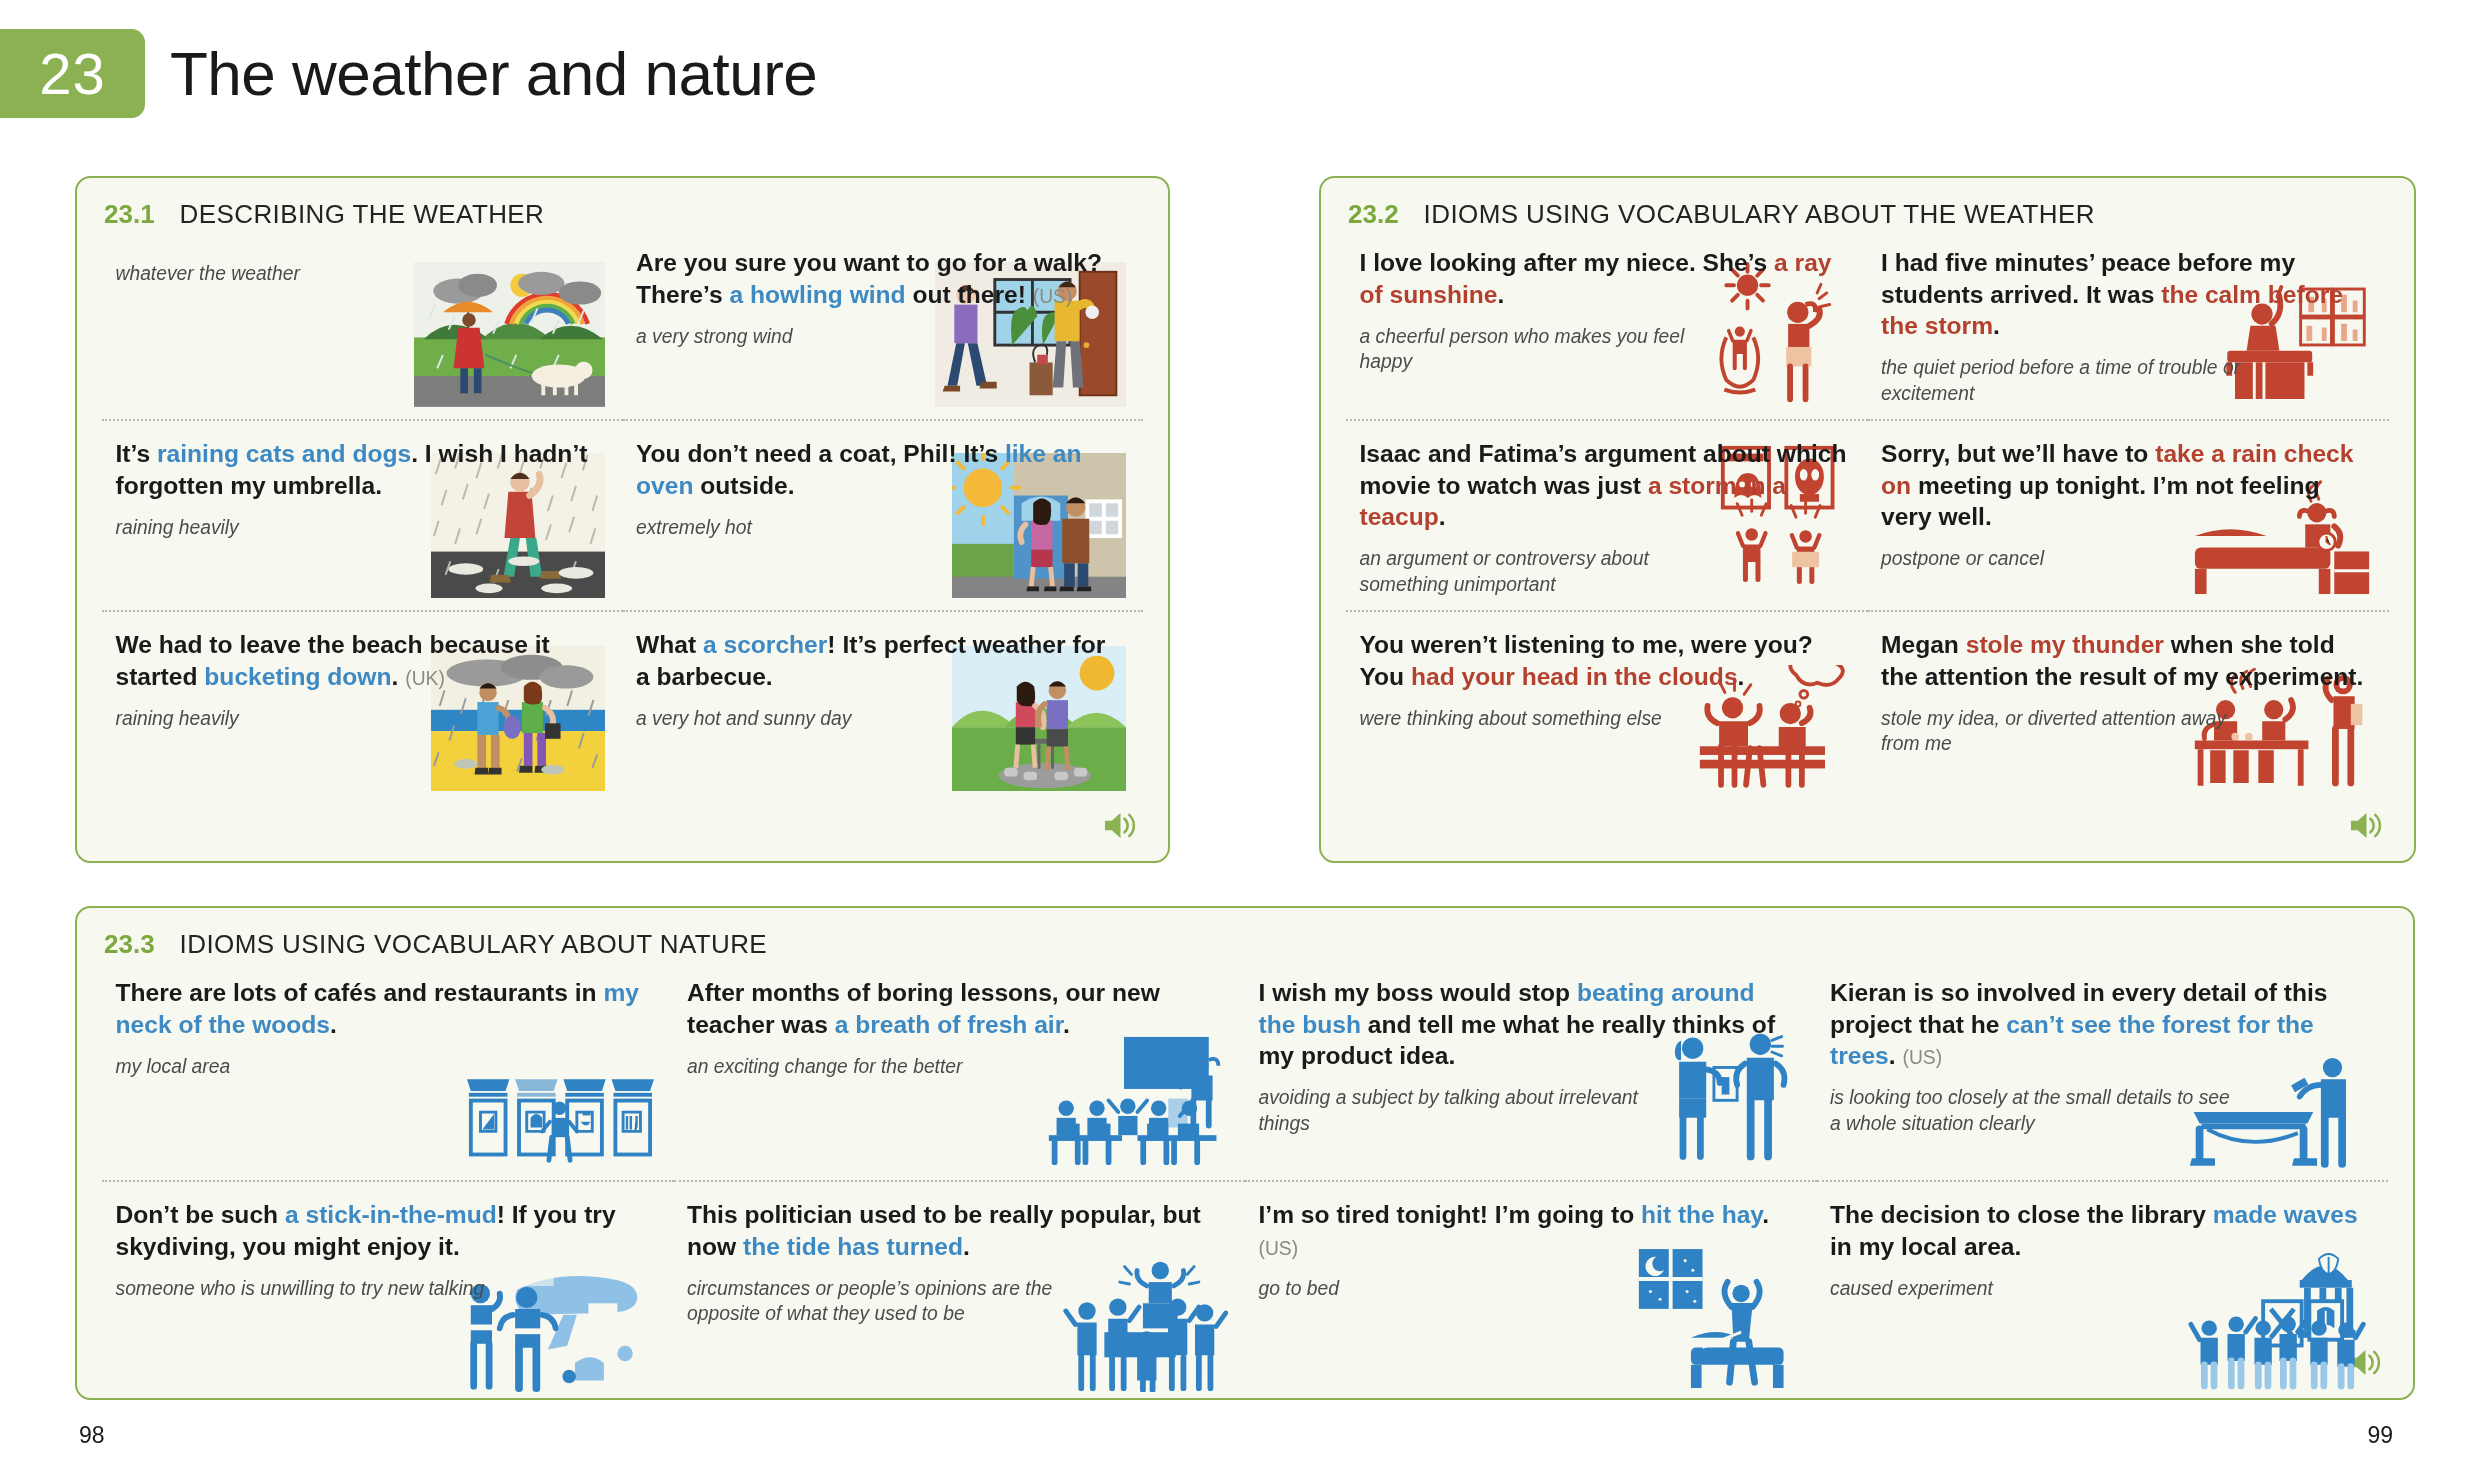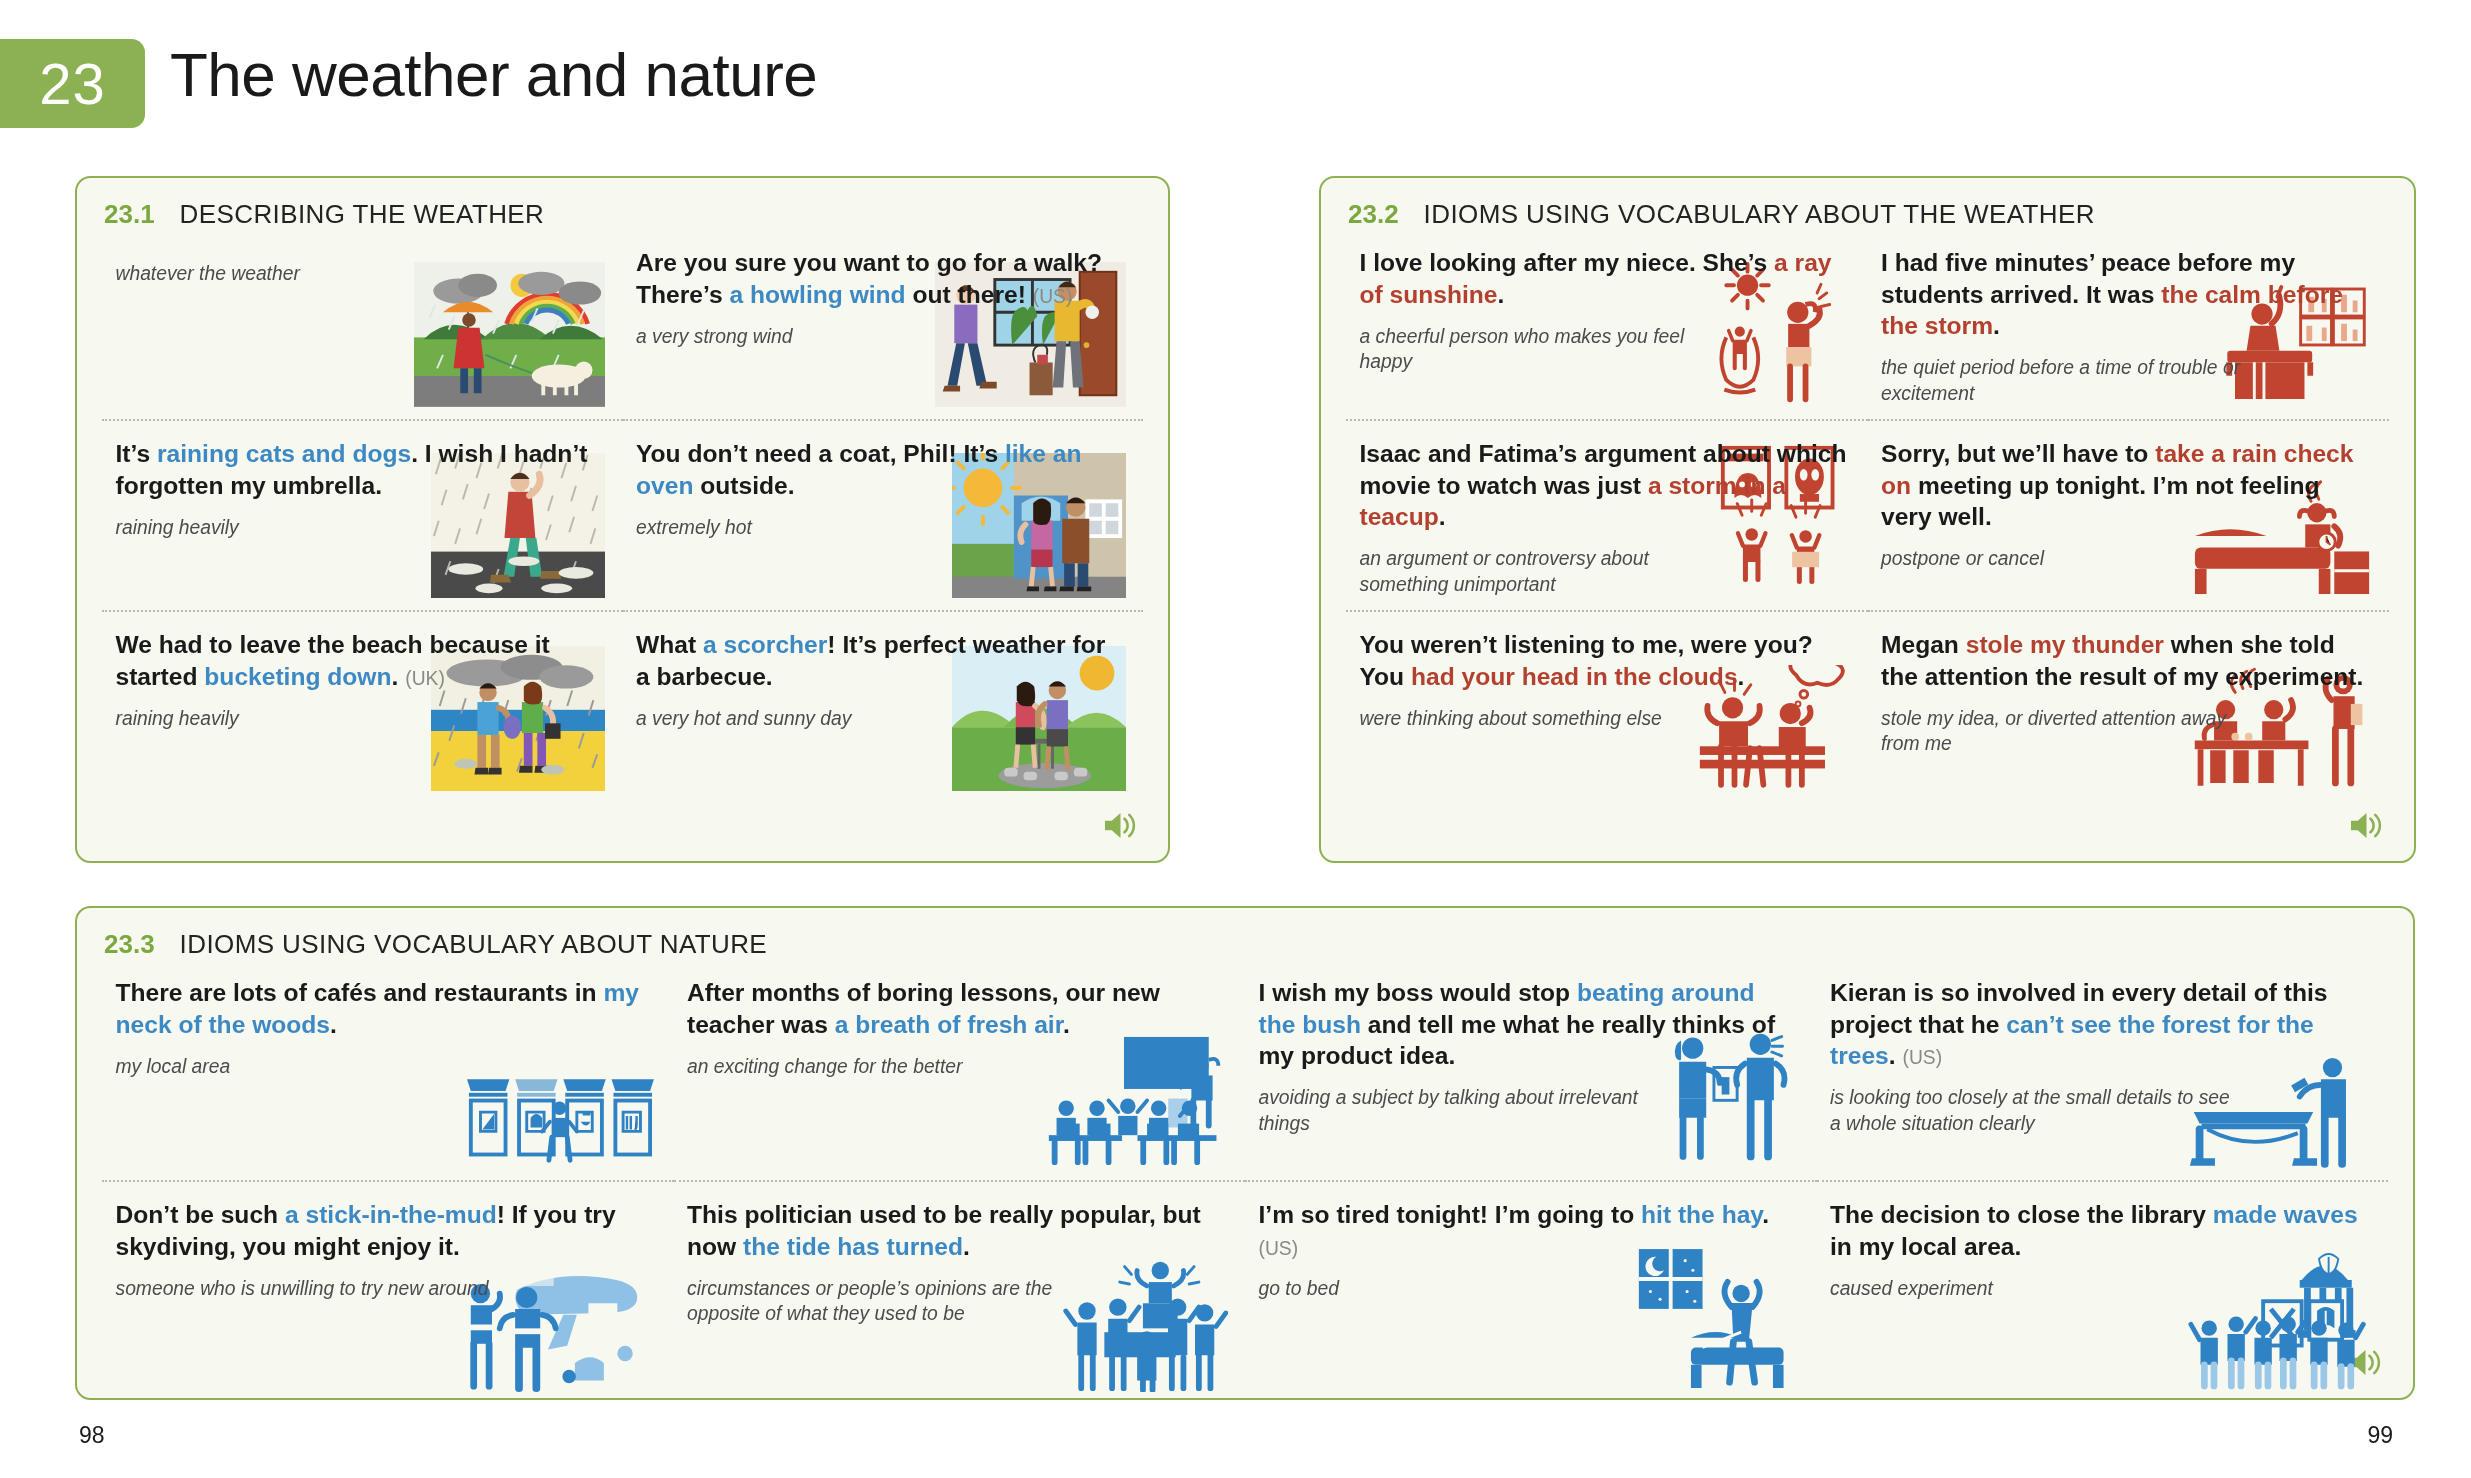--- a/index.html
+++ b/index.html
@@ -11,22 +11,22 @@
   }
   .page {
     position: relative;
     width: 2472px; height: 1478px;
     background: #ffffff;
   }
 
   
   .title-row {
     position: absolute;
-    left: 0; top: 39px;
-    display: flex; 
+    left: 0; top: 29px;
+    display: flex; align-items: center;
     height: 89px;
   }
   .chapter-badge {
     width: 145px; height: 89px;
     background: #8cb152;
     border-radius: 0 13.5px 13.5px 0;
     display: flex; align-items: center; justify-content: center;
     color: #ffffff;
     font-size: 58px;
     font-weight: 300;
@@ -658,21 +658,21 @@
       <path d="M20 80 q44 24 94 4" stroke="#2f82c4" stroke-width="4" fill="none"></path>
       <path d="M12 80 v32 M120 80 v32" stroke="#2f82c4" stroke-width="8" stroke-linecap="round"></path>
       <path d="M4 110 h24 v8 h-26z M110 110 h24 v8 h-26z" fill="#2f82c4"></path>
     </svg>
           </div>
         </div>
         <div class="cell nb">
       <div class="sentence">
         <span>Don’t be such </span><span class="idiom-blue">a stick-in-the-mud</span><span>! If you try skydiving, you might enjoy it.</span>
       </div>
-      <div class="gloss">someone who is unwilling to try new around</div>
+      <div class="gloss">someone who is unwilling to try new talking</div>
       <div class="illus">
     <svg width="193" height="135" viewBox="0 0 200 140">
       <path d="M56 34 q44 -22 104 -10 q24 6 20 22 q-4 12 -32 12 l-84 2 q-14 -12 -8 -26z" fill="#8fc0e6"></path>
       <path d="M104 60 l-16 36 l20 -4 l10 -32z" fill="#8fc0e6"></path>
       <path d="M60 20 h34 v10 h-34z" fill="#f7f8f0" opacity=".6"></path>
       <path d="M130 48 h30 v14 h-30z" fill="#f7f8f0"></path>
       <circle cx="168" cy="100" r="8" fill="#8fc0e6"></circle>
       <circle cx="18" cy="38" r="10" fill="#2f82c4"></circle>
       <path d="M8 50 h22 v40 h-22z" fill="#2f82c4"></path>
       <path d="M30 54 q10 -6 8 -16" stroke="#2f82c4" stroke-width="6" fill="none" stroke-linecap="round"></path>

